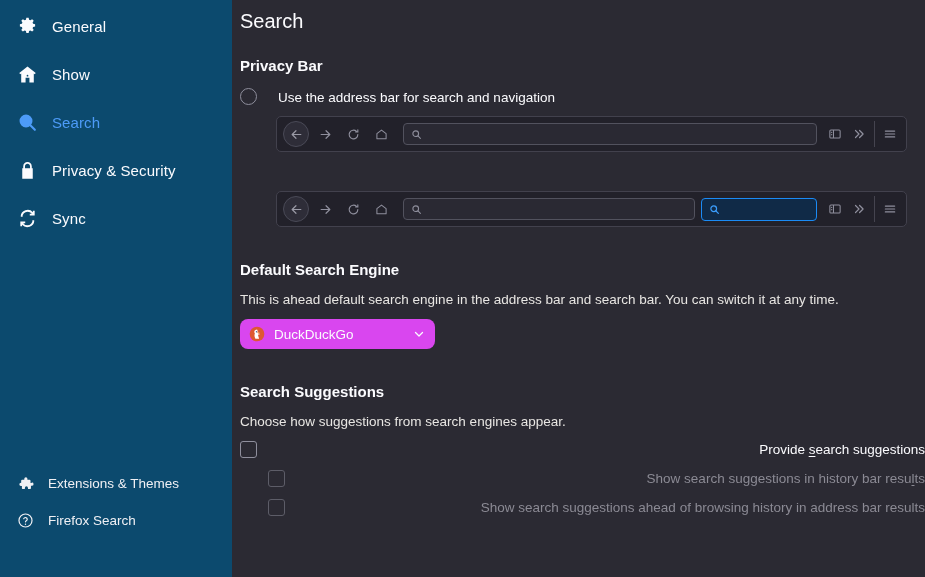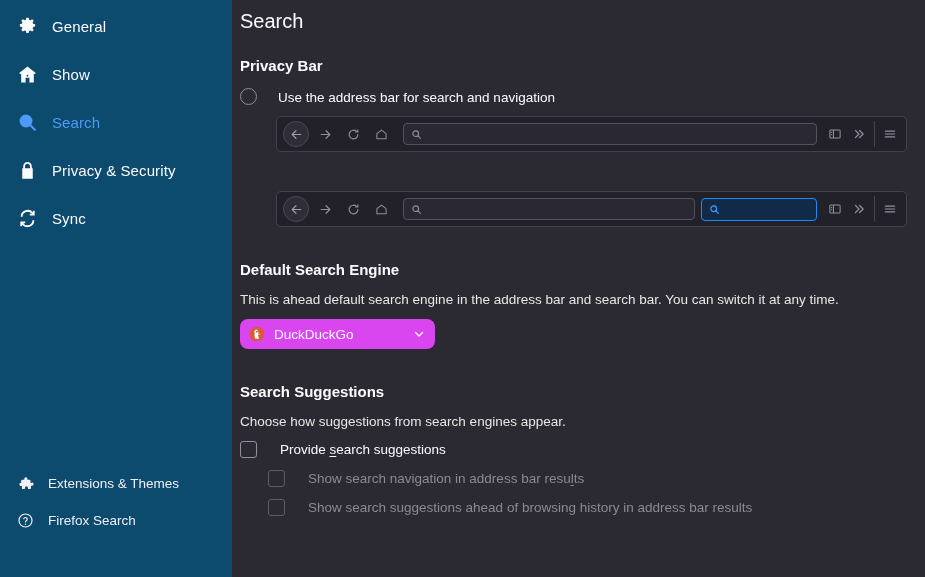--- a/index.html
+++ b/index.html
@@ -169,21 +169,21 @@
     background: #d946ef;
     border-radius: 8px;
     display: flex; align-items: center;
     padding: 0 10px 0 9px;
     gap: 9px;
     cursor: pointer;
   }
   .dd-label { flex: 1 1 auto; font-size: 13.5px; color: #fbfbfe; }
 
   
-  .check-row { display: flex; align-items: center; gap: 23px; cursor: pointer; }
+  .check-row { display: flex; align-items: center; gap: 23px; cursor: pointer; justify-content: space-between; }
   .checkbox {
     width: 17px; height: 17px;
     border: 1px solid #8f8f9d;
     border-radius: 3px;
     background: #2b2a33;
     flex: 0 0 17px;
   }
   .check-row.disabled .checkbox { border-color: #5d5d68; }
   .check-label { font-size: 13.5px; color: #fbfbfe; }
   .check-row.disabled .check-label { color: #8b8a94; }
@@ -439,21 +439,21 @@
 
       <div class="check-row">
         <span class="checkbox"></span>
         <span class="check-label"><span>Provide </span><u>s</u><span>earch suggestions</span></span>
       </div>
 
       <div class="sp-12"></div>
 
       <div class="check-row disabled sub">
         <span class="checkbox"></span>
-        <span class="check-label"><span>Show search navigation in address bar resu</span><u>l</u><span>ts</span></span>
+        <span class="check-label"><span>Show search suggestions in history bar resu</span><u>l</u><span>ts</span></span>
       </div>
 
       <div class="sp-12"></div>
 
       <div class="check-row disabled sub">
         <span class="checkbox"></span>
         <span class="check-label"><span>Show search suggestions ahead of browsing history in address bar results</span></span>
       </div>
     </section>
 

